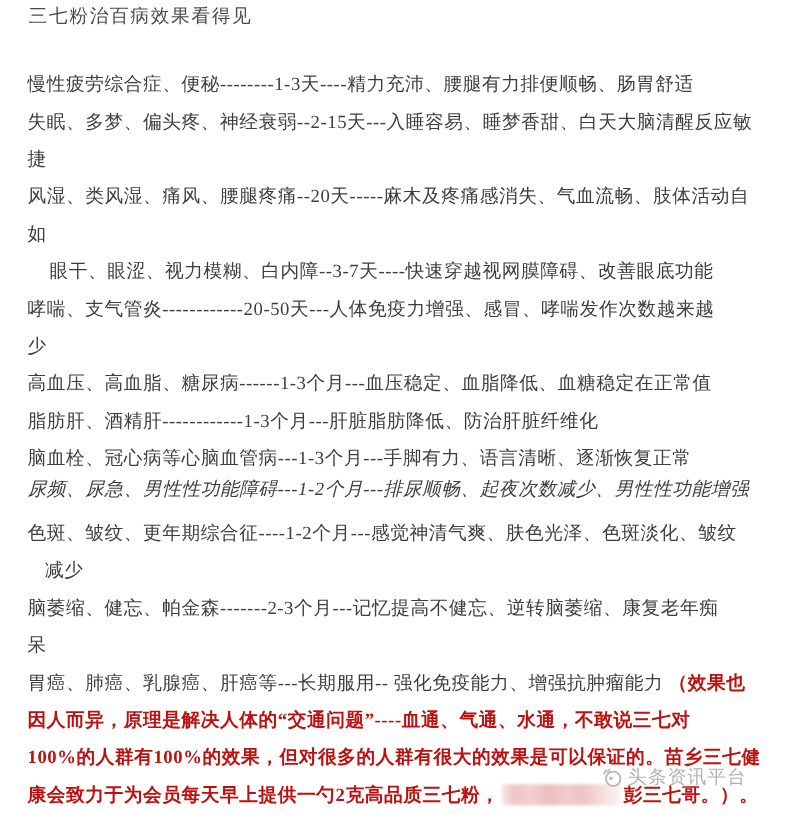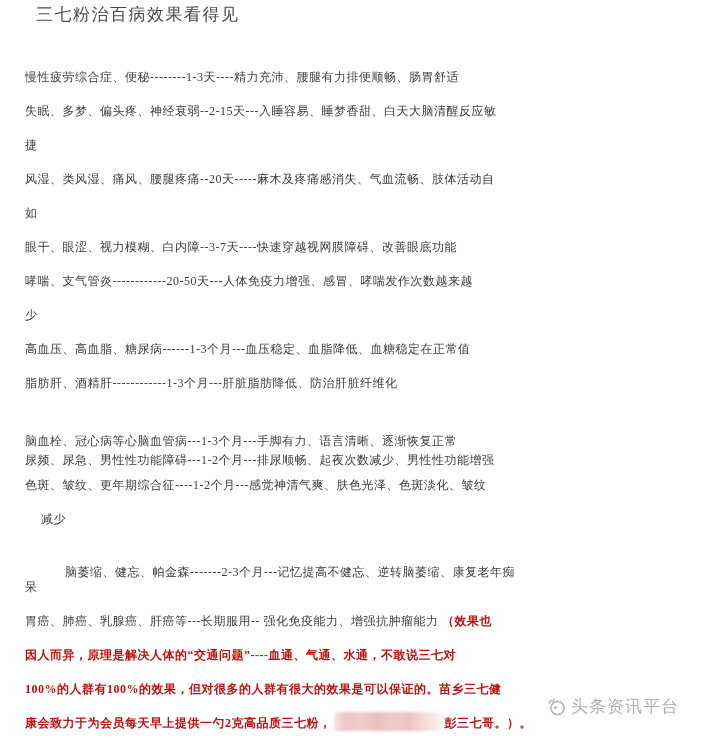--- a/index.html
+++ b/index.html
@@ -4,28 +4,28 @@
 <style>
   html,body{margin:0;padding:0;}
   .page{
     position:relative;
     width:714px;height:741px;
     background:#ffffff;
     overflow:hidden;
     font-family:"Liberation Serif","DejaVu Serif",serif;
   }
   .title{
-    position:absolute;left:36px;top:3px;
+    position:absolute;left:26px;top:3px;
     font-size:17px;line-height:24px;
     color:#4a4a4a;letter-spacing:1.5px;
     white-space:nowrap;
   }
   .line{
     position:absolute;left:25px;
-    font-size:12px;line-height:24px;
+    font-size:17px;line-height:24px;
     color:#3d3d3d;letter-spacing:0.5px;
     white-space:nowrap;
   }
   .seg-normal{color:#3d3d3d;}
   .seg-red{color:#bf1010;font-weight:bold;margin-top:28px;}
   .censor{
     display:inline-block;
     width:108px;height:19px;
     border-radius:3px;
     vertical-align:-4px;
@@ -55,30 +55,30 @@
 <div class="page">
 
   <div class="title">三七粉治百病效果看得见</div>
 
   <div>
       <div class="line" style="top: 65px;"><span class="seg-normal">慢性疲劳综合症、便秘--------1-3天----精力充沛、腰腿有力排便顺畅、肠胃舒适</span></div>
       <div class="line" style="top: 99px;"><span class="seg-normal">失眠、多梦、偏头疼、神经衰弱--2-15天---入睡容易、睡梦香甜、白天大脑清醒反应敏</span></div>
       <div class="line" style="top: 133px;"><span class="seg-normal">捷</span></div>
       <div class="line" style="top: 167px;"><span class="seg-normal">风湿、类风湿、痛风、腰腿疼痛--20天-----麻木及疼痛感消失、气血流畅、肢体活动自</span></div>
       <div class="line" style="top: 201px;"><span class="seg-normal">如</span></div>
-      <div class="line" style="top: 235px;"><span class="seg-normal">眼干、眼涩、视力模糊、白内障--3-7天----快速穿越视网膜障碍、改善眼底功能</span></div>
+      <div class="line" style="top: 235px; margin-left: 20px;"><span class="seg-normal">眼干、眼涩、视力模糊、白内障--3-7天----快速穿越视网膜障碍、改善眼底功能</span></div>
       <div class="line" style="top: 269px;"><span class="seg-normal">哮喘、支气管炎------------20-50天---人体免疫力增强、感冒、哮喘发作次数越来越</span></div>
       <div class="line" style="top: 303px;"><span class="seg-normal">少</span></div>
       <div class="line" style="top: 337px;"><span class="seg-normal">高血压、高血脂、糖尿病------1-3个月---血压稳定、血脂降低、血糖稳定在正常值</span></div>
       <div class="line" style="top: 371px;"><span class="seg-normal">脂肪肝、酒精肝------------1-3个月---肝脏脂肪降低、防治肝脏纤维化</span></div>
-      <div class="line" style="top: 429px;"><span class="seg-normal">脑血栓、冠心病等心脑血管病---1-3个月---手脚有力、语言清晰、逐渐恢复正常</span></div>
-      <div class="line" style="top: 448px;"><span class="seg-normal">尿频、尿急、男性性功能障碍---1-2个月---排尿顺畅、起夜次数减少、男性性功能增强</span></div>
+      <div class="line" style="top: 405px;"><span class="seg-normal">脑血栓、冠心病等心脑血管病---1-3个月---手脚有力、语言清晰、逐渐恢复正常</span></div>
+      <div class="line" style="top: 433px; font-style: italic;"><span class="seg-normal">尿频、尿急、男性性功能障碍---1-2个月---排尿顺畅、起夜次数减少、男性性功能增强</span></div>
       <div class="line" style="top: 473px;"><span class="seg-normal">色斑、皱纹、更年期综合征----1-2个月---感觉神清气爽、肤色光泽、色斑淡化、皱纹</span></div>
       <div class="line" style="top: 507px; margin-left: 16px;"><span class="seg-normal">减少</span></div>
-      <div class="line" style="top: 560px; margin-left: 40px;"><span class="seg-normal">脑萎缩、健忘、帕金森-------2-3个月---记忆提高不健忘、逆转脑萎缩、康复老年痴</span></div>
+      <div class="line" style="top: 541px;"><span class="seg-normal">脑萎缩、健忘、帕金森-------2-3个月---记忆提高不健忘、逆转脑萎缩、康复老年痴</span></div>
       <div class="line" style="top: 575px;"><span class="seg-normal">呆</span></div>
       <div class="line" style="top: 609px;"><span class="seg-normal">胃癌、肺癌、乳腺癌、肝癌等---长期服用-- 强化免疫能力、增强抗肿瘤能力 </span><span class="seg-red">（效果也</span></div>
       <div class="line" style="top: 643px;"><span class="seg-red">因人而异，原理是解决人体的“交通问题”----血通、气通、水通，不敢说三七对</span></div>
       <div class="line" style="top: 677px;"><span class="seg-red">100%的人群有100%的效果，但对很多的人群有很大的效果是可以保证的。苗乡三七健</span></div>
       <div class="line" style="top: 711px;"><span class="seg-red">康会致力于为会员每天早上提供一勺2克高品质三七粉，</span><span class="censor"></span><span class="seg-red">彭三七哥。）。</span></div>
     </div>
 
   <div class="watermark">
     <span class="wicon">
       <svg width="20" height="20" viewBox="0 0 20 20">

